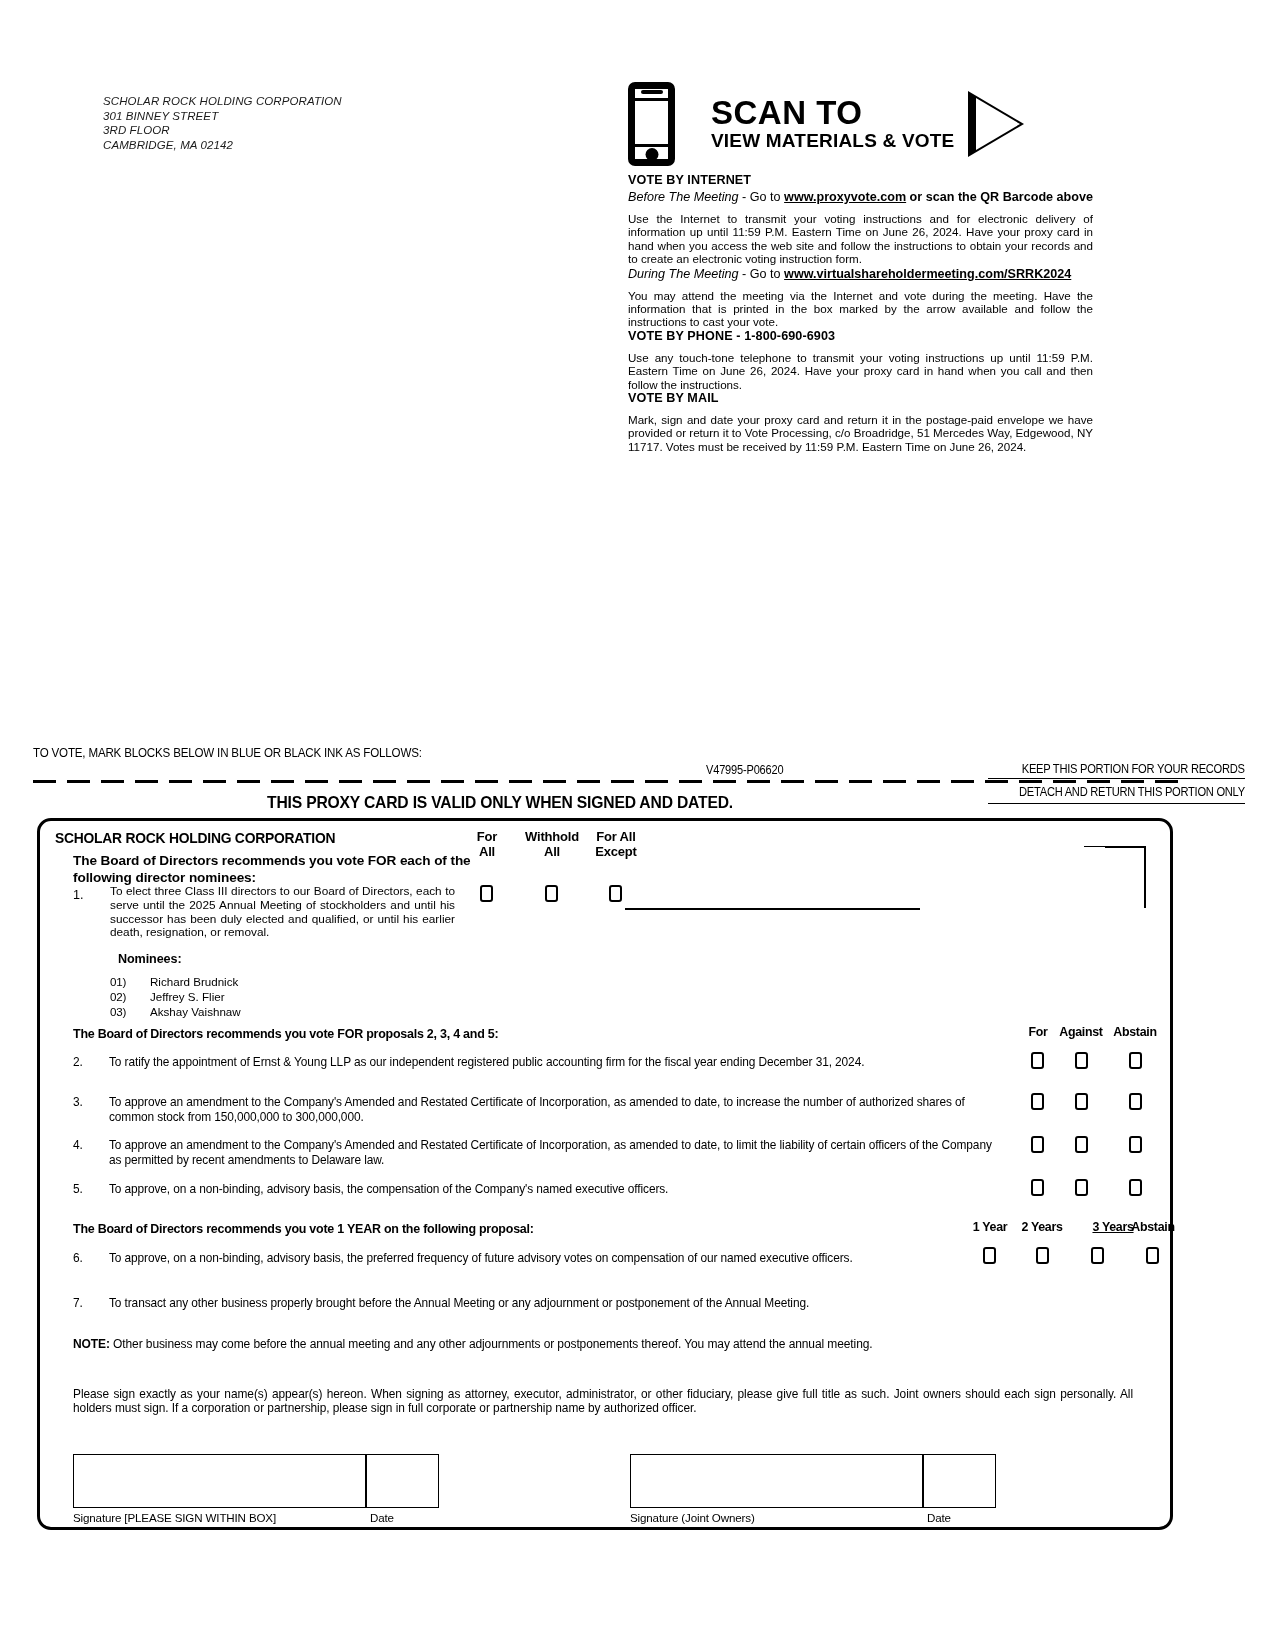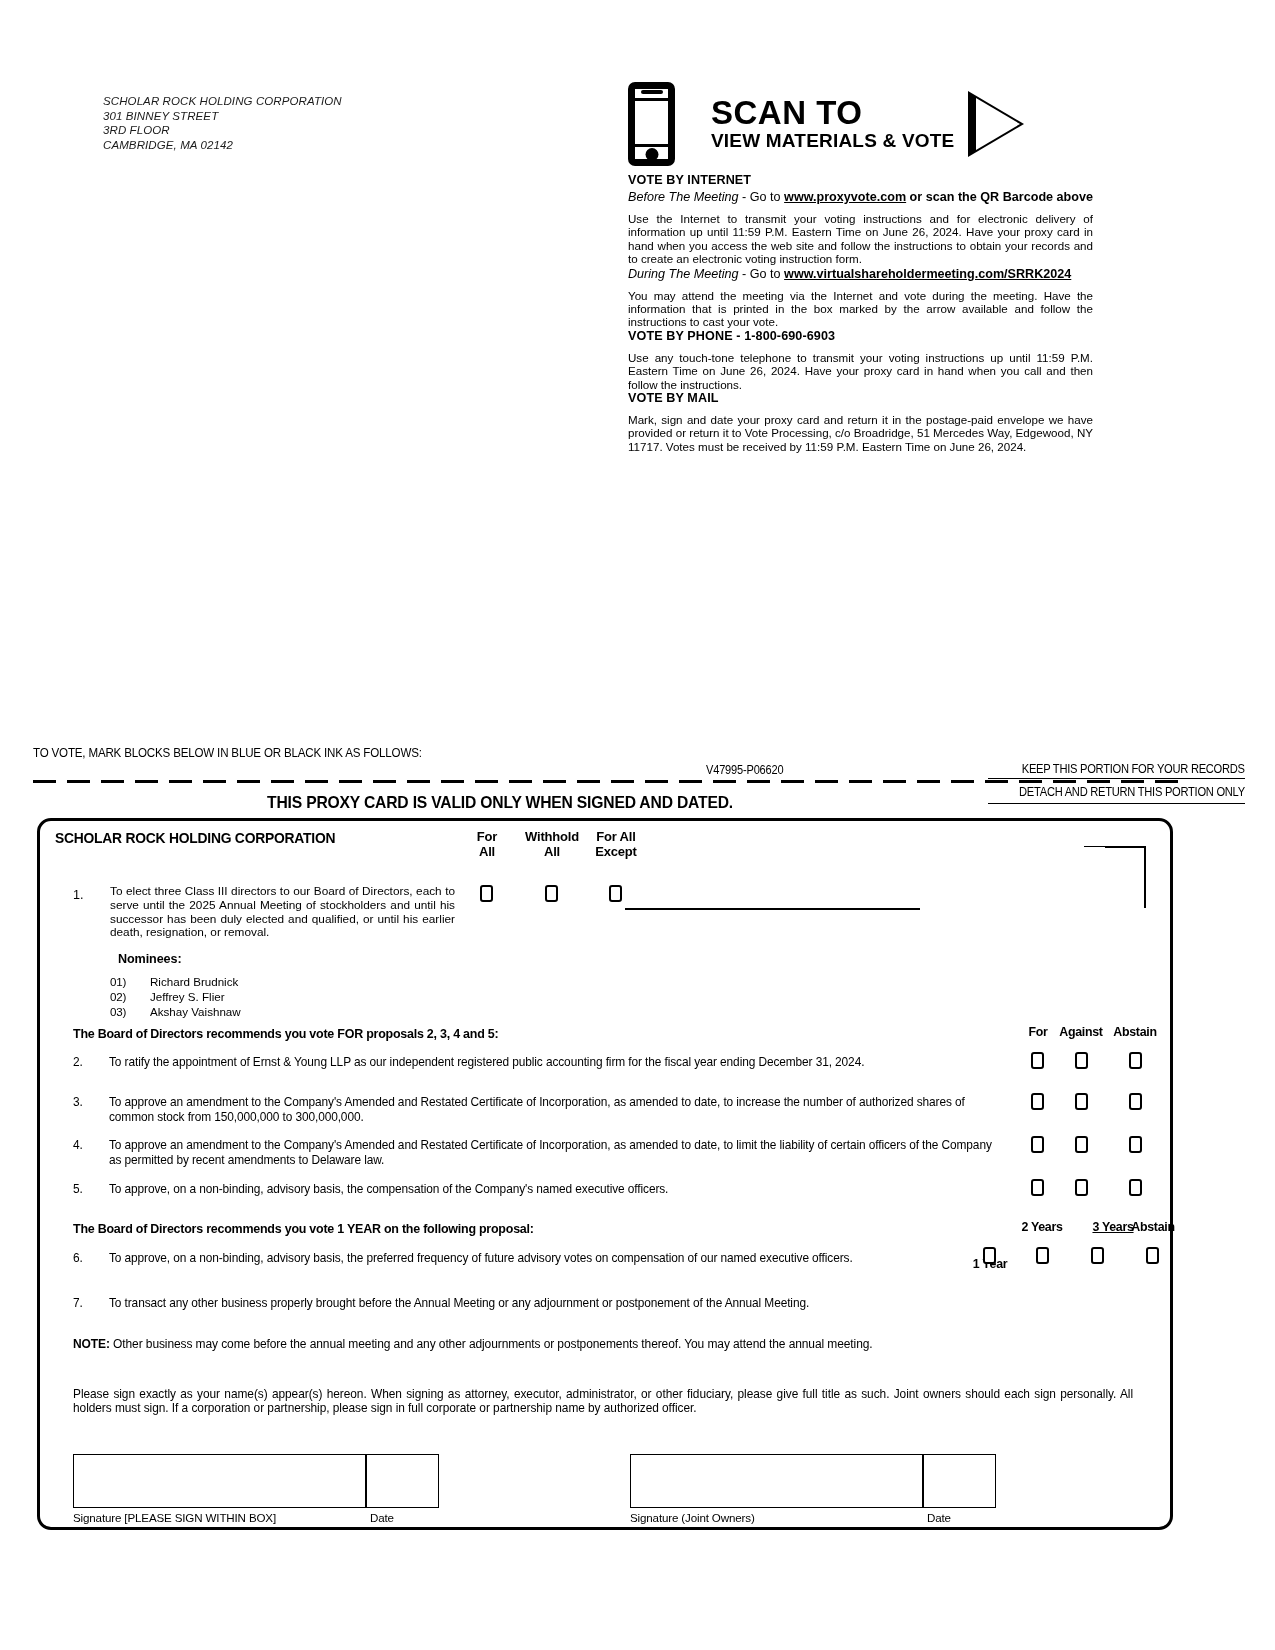--- a/index.html
+++ b/index.html
@@ -209,21 +209,21 @@
   .hdr-for  { left: 975px; top: 204px; width: 46px; }
   .hdr-against { left: 1011px; top: 204px; width: 60px; }
   .hdr-abstain { left: 1064px; top: 204px; width: 62px; }
 
   .rec3 {
     position: absolute; left: 33px; top: 400px;
     font-size: 13px; font-weight: 700; letter-spacing: -0.25px;
     transform: scaleX(0.96); transform-origin: left center;
   }
   .hdr-y { position: absolute; font-size: 12.4px; font-weight: 700; text-align: center; letter-spacing: -0.3px; }
-  .hdr-1y { left: 925px; top: 399px; width: 50px; margin-top: 37px; }
+  .hdr-1y { left: 925px; top: 399px; width: 50px; }
   .hdr-2y { left: 973px; top: 399px; width: 58px; }
   .hdr-3y { left: 1044px; top: 399px; width: 58px; text-decoration: underline; }
   .hdr-ab { left: 1082px; top: 399px; width: 62px; }
 
   .prop {
     position: absolute;
     font-size: 11.9px; line-height: 14.5px;
     letter-spacing: -0.1px;
   }
   .prop .num { position: absolute; left: 0; top: 0; width: 36px; }
@@ -334,20 +334,21 @@
 <div class="detach-portion">DETACH AND RETURN THIS PORTION ONLY</div>
 <div class="detach-rule"></div>
 <div class="valid-note">THIS PROXY CARD IS VALID ONLY WHEN SIGNED AND DATED.</div>
 
 <div class="card">
   <div class="card-inner">
 
     <div class="bracket"></div>
 
     <div class="corp-name">SCHOLAR ROCK HOLDING CORPORATION</div>
+    <div class="rec1">The Board of Directors recommends you vote FOR each of the following director nominees:</div>
 
     <div class="ch ch-for">
       <div>For</div>
       <div>All</div>
     </div>
     <div class="ch ch-withhold">
       <div>Withhold</div>
       <div>All</div>
     </div>
     <div class="ch ch-except">

